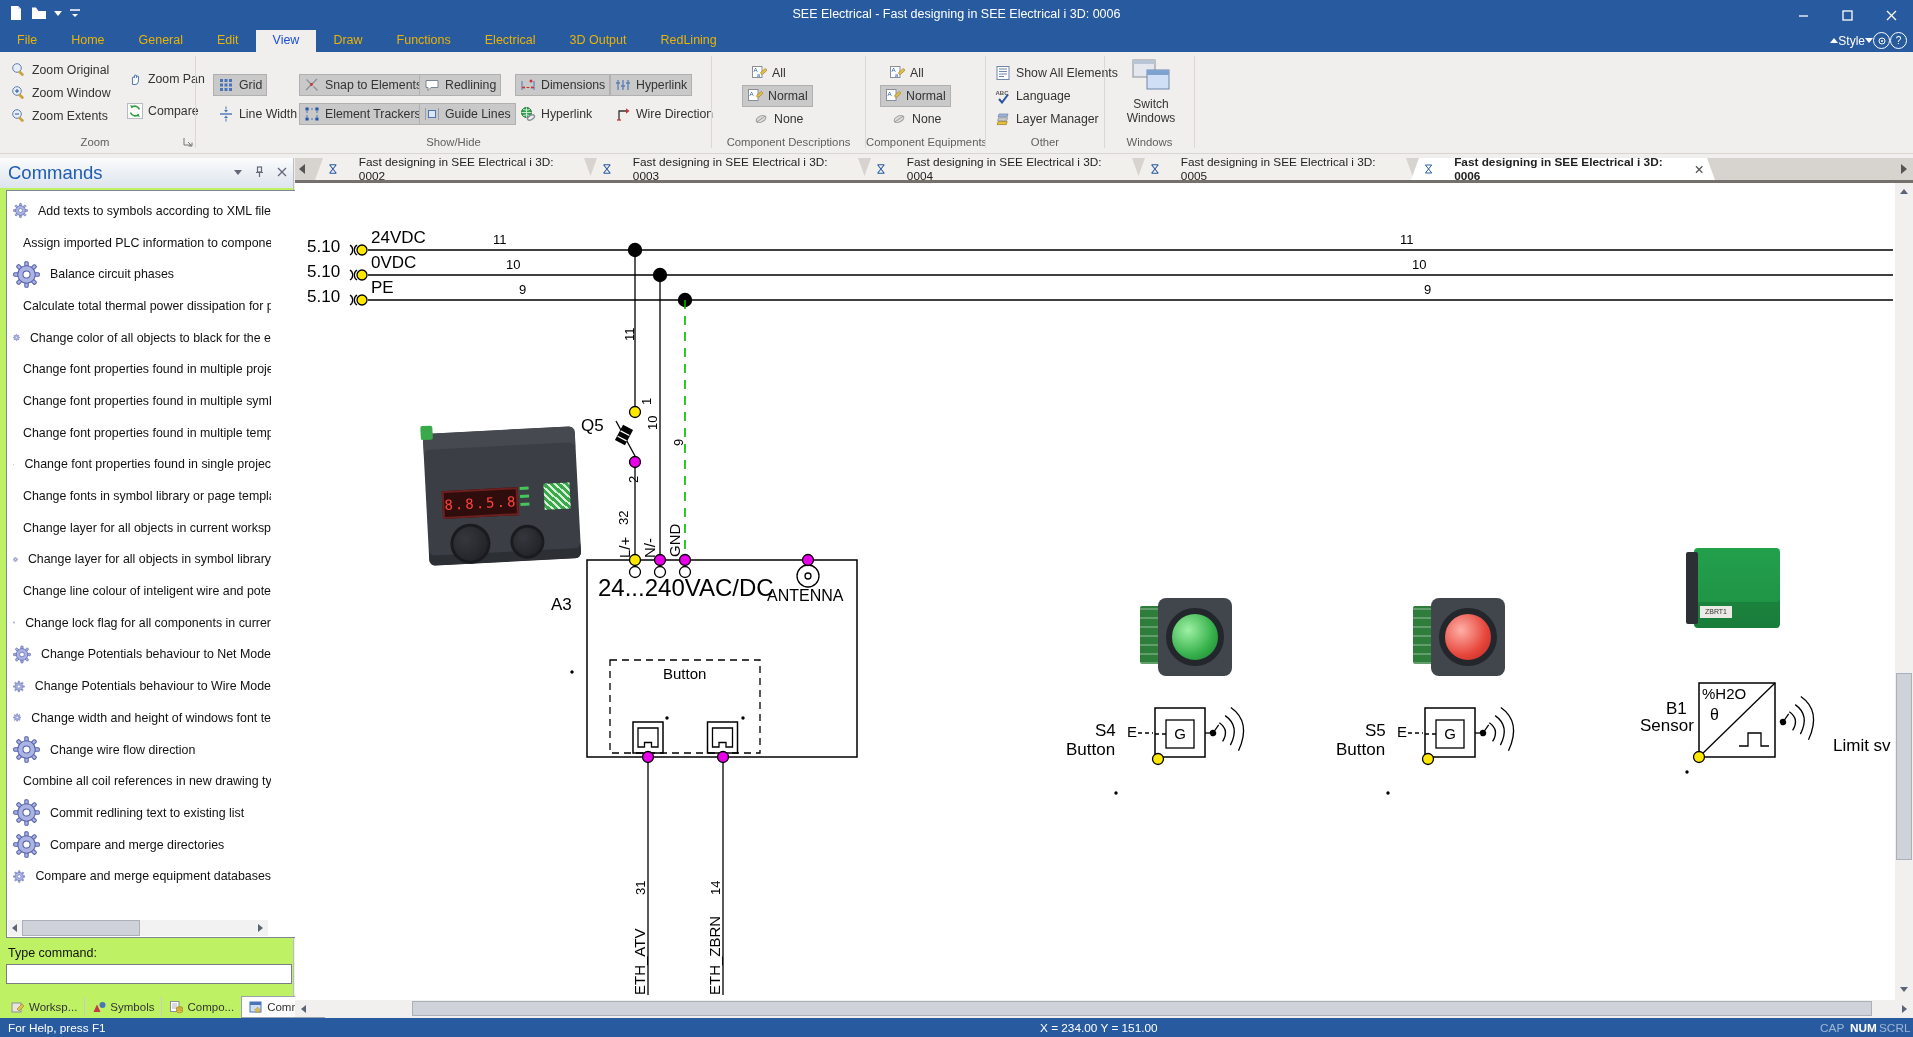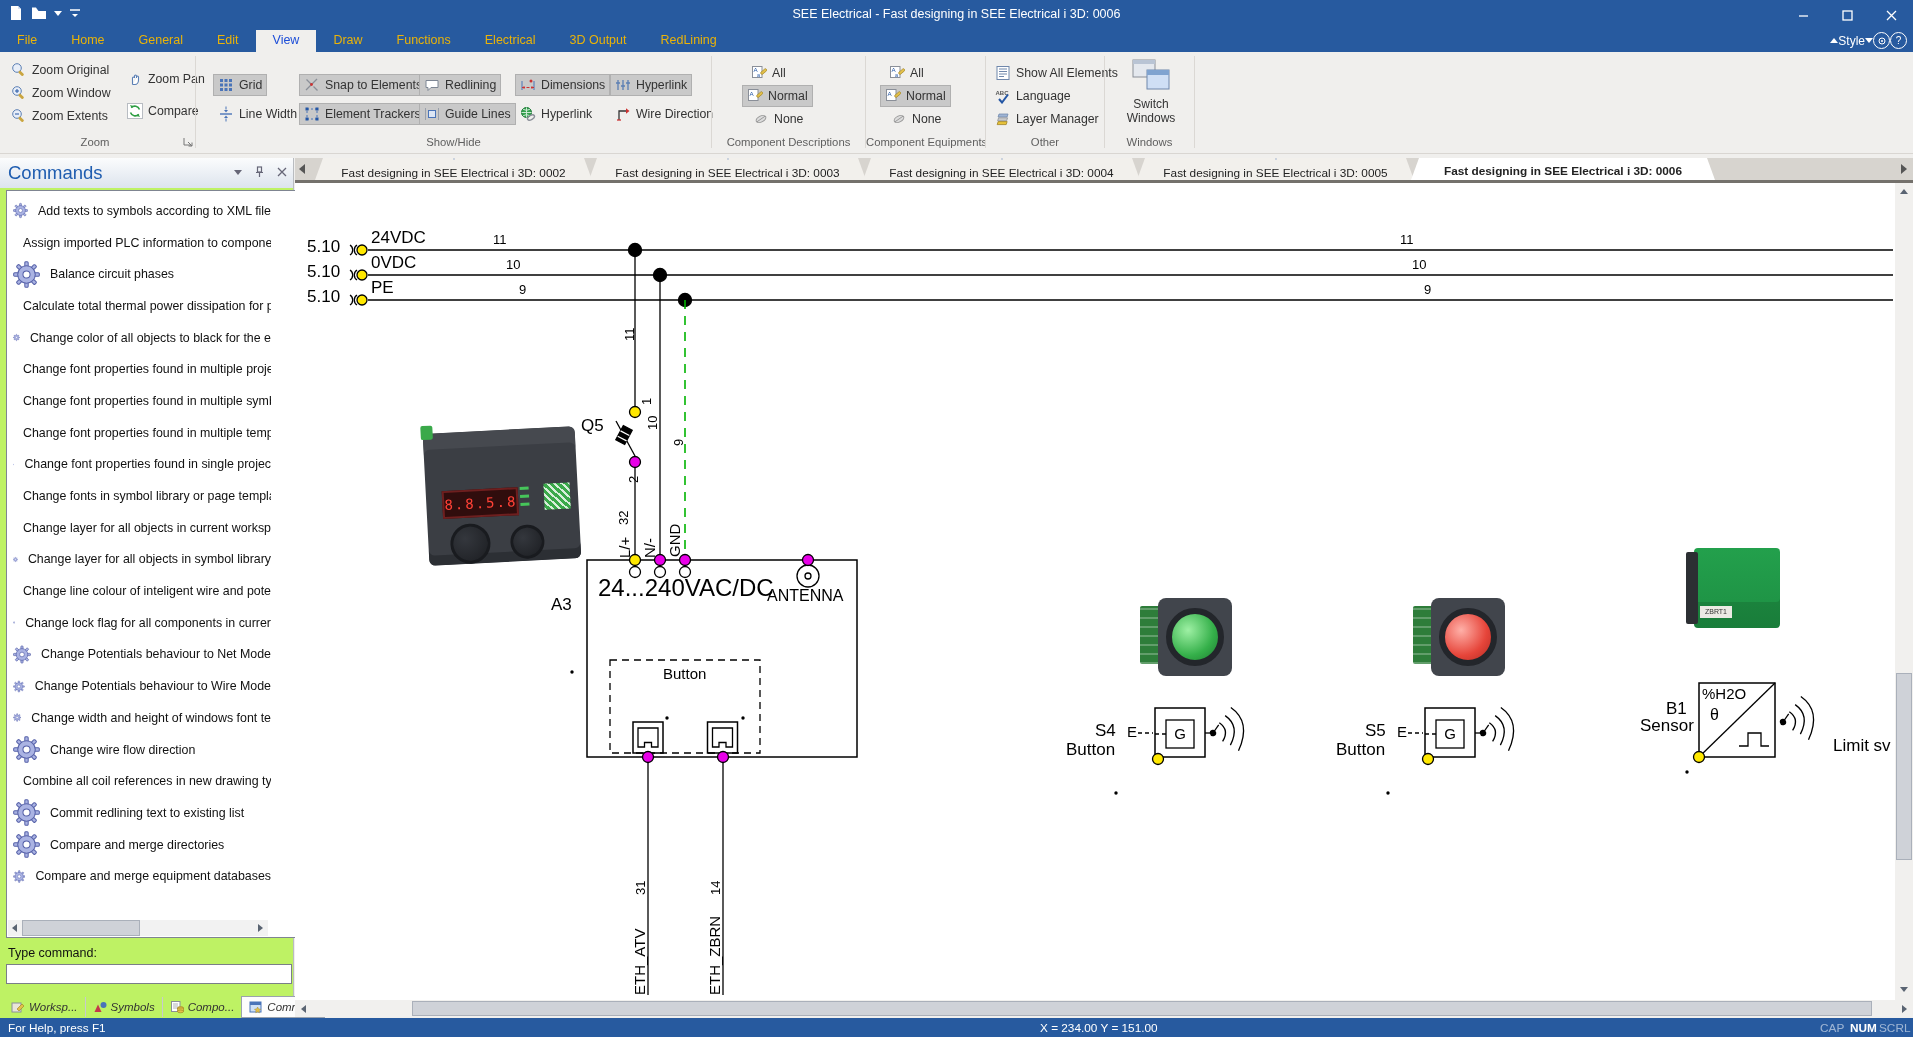--- a/index.html
+++ b/index.html
@@ -23,21 +23,21 @@
   .ribbon{position:absolute;left:0;top:52px;width:1913px;height:101px;background:#f0efed;border-bottom:1px solid #d9d6d2;}
   .rbtn{position:absolute;display:flex;align-items:center;gap:5px;height:22px;padding:0 5px;font-size:12.3px;color:#333;white-space:nowrap;}
   .rbtn.on{background:#c9c9c9;box-shadow:0 0 0 1px #b0b0b0 inset;}
   .ic{width:16px;height:16px;flex:0 0 auto;}
   .rgl{position:absolute;top:84px;text-align:center;font-size:11.3px;color:#5f5f5f;white-space:nowrap;overflow:hidden;}
   .rsep{position:absolute;top:4px;width:1px;height:92px;background:#dbd8d4;}
   .bigbtn{position:absolute;display:flex;flex-direction:column;align-items:center;font-size:12px;color:#333;text-align:center;}
   
   .tabstrip{position:absolute;left:295px;top:158px;width:1618px;height:22px;background:#d7d4cf;}
   .tabstrip-line{position:absolute;left:295px;top:180px;width:1618px;height:3px;background:#74716c;}
-  .dtab{position:absolute;top:0;height:22px;display:flex;align-items:center;gap:6px;padding:0 12px;font-size:11.8px;color:#222;background:#f2f0ec;clip-path:polygon(8px 0,calc(100% - 8px) 0,100% 100%,0 100%);flex-direction:column;}
+  .dtab{position:absolute;top:0;height:22px;display:flex;align-items:center;gap:20px;padding:0 12px;font-size:11.8px;color:#222;background:#f2f0ec;clip-path:polygon(8px 0,calc(100% - 8px) 0,100% 100%,0 100%);}
   .dtab.on{background:#ffffff;font-weight:bold;}
   .scroll-arrow{width:0;height:0;border-top:5px solid transparent;border-bottom:5px solid transparent;}
   .sa-left{border-right:6px solid #555;}
   .sa-right{border-left:6px solid #555;}
   
   .leftpanel{position:absolute;left:0;top:158px;width:293px;height:860px;background:#bef264;border-right:1px solid #b9bcc0;}
   .lp-header{position:absolute;left:0;top:0;width:293px;height:30px;background:linear-gradient(#fbfcfd,#dde4ed);display:flex;align-items:center;}
   .lp-title{font-size:18.5px;color:#1f5db0;padding-left:8px;}
   .lp-hicons{position:absolute;right:6px;top:8px;display:flex;gap:12px;align-items:center;}
   .listbox{position:absolute;left:6px;top:32px;width:337px;height:748px;background:#fff;border:1px solid #7f8591;box-sizing:border-box;}
@@ -47,21 +47,21 @@
   .vscroll{position:absolute;right:1px;top:1px;width:16px;height:728px;background:#f2f2f2;}
   .hscroll{position:absolute;left:1px;bottom:1px;height:16px;width:260px;background:#f2f2f2;}
   .thumb{background:#cfd2d8;border:1px solid #aab0ba;box-sizing:border-box;}
   .tri{width:0;height:0;}
   .t-up{border-left:4px solid transparent;border-right:4px solid transparent;border-bottom:5px solid #5a6472;}
   .t-dn{border-left:4px solid transparent;border-right:4px solid transparent;border-top:5px solid #5a6472;}
   .t-lf{border-top:4px solid transparent;border-bottom:4px solid transparent;border-right:5px solid #5a6472;}
   .t-rt{border-top:4px solid transparent;border-bottom:4px solid transparent;border-left:5px solid #5a6472;}
   .typecmd-label{position:absolute;left:8px;top:788px;font-size:12.5px;color:#111;}
   .typecmd-input{position:absolute;left:6px;top:806px;width:278px;height:18px;border:1px solid #7a7f87;background:#fff;font-size:12px;padding:0 3px;}
-  .lp-tabs{position:absolute;left:4px;top:838px;display:flex;align-items:flex-end;height:21px;font-style:italic;}
+  .lp-tabs{position:absolute;left:4px;top:838px;display:flex;align-items:flex-end;height:21px;}
   .lp-tab{display:flex;align-items:center;gap:4px;font-size:11.5px;color:#333;padding:2px 7px;border-right:1px solid #c7cace;height:16px;}
   .lp-tab.on{background:#fdfdfd;box-shadow:0 0 0 1px #9aa2ad;border-right:none;}
   
   .canvas{position:absolute;left:295px;top:183px;width:1600px;height:817px;background:#fff;overflow:hidden;}
   .cl{position:absolute;font-size:17px;color:#000;white-space:nowrap;font-family:"Liberation Sans",sans-serif;}
   .c13{font-size:13px;} .c15{font-size:15px;} .c16{font-size:16px;} .c18{font-size:24px;}
   .rot{transform:rotate(-90deg);transform-origin:0 0;}
   .gbox{position:absolute;text-align:center;}
   
   .plc{position:absolute;left:131px;top:247px;width:152px;height:132px;background:#3b3e44;border-radius:6px;transform:rotate(-3deg);box-shadow:inset 0 -10px 0 #2c2f34,inset 0 16px 0 #46494f;}

